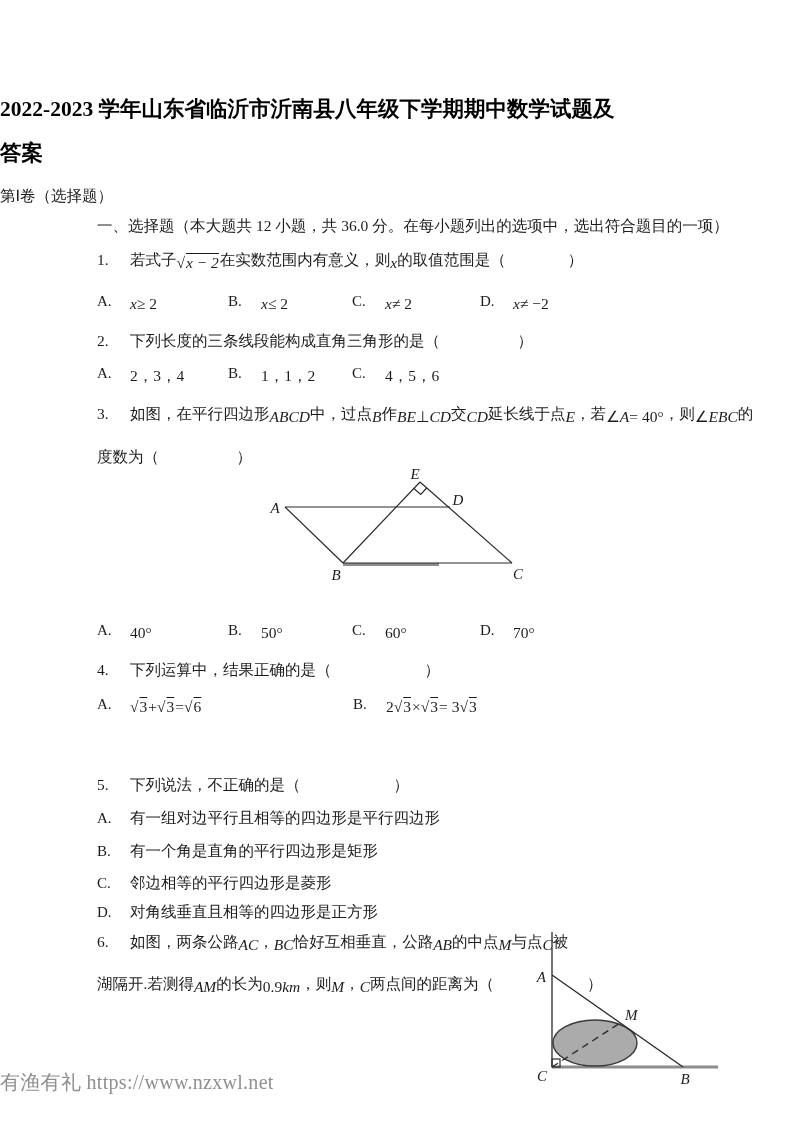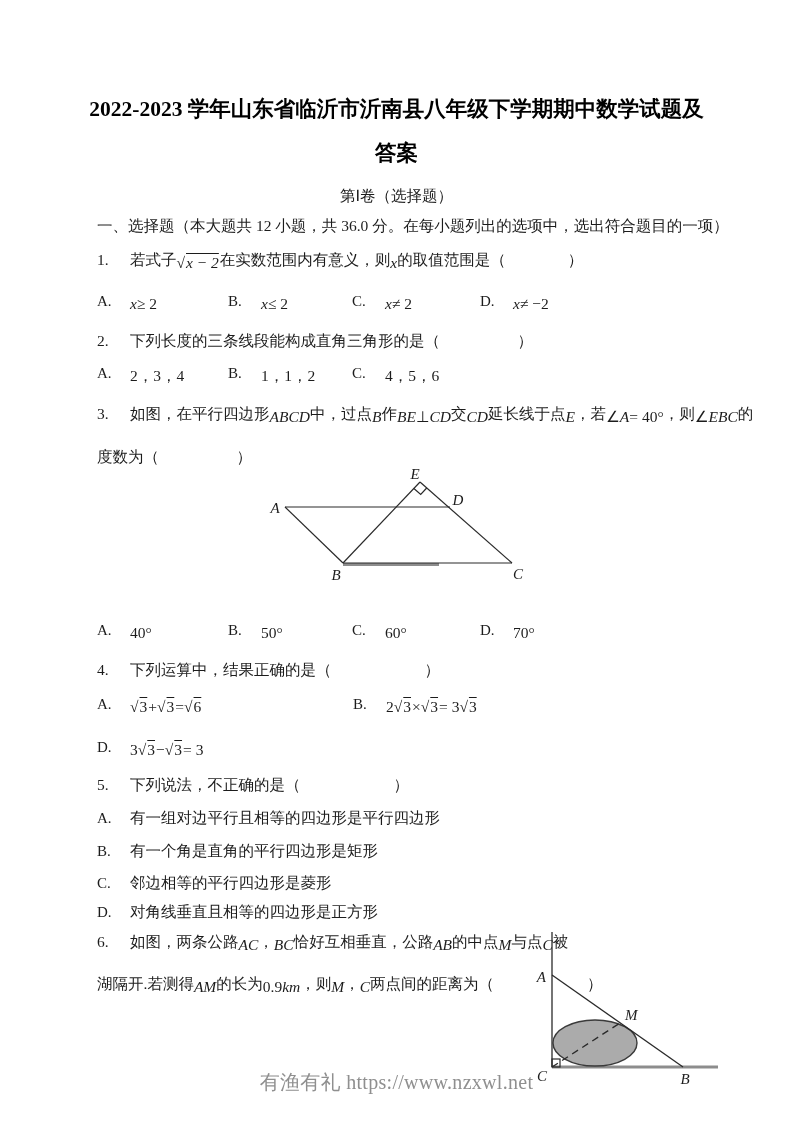--- a/index.html
+++ b/index.html
@@ -1,21 +1,21 @@
 <!DOCTYPE html>
 <html><head>
 <meta charset="utf-8">
 <style>
   html,body { margin:0; padding:0; }
   body {
     width:793px; height:1122px; position:relative; background:#ffffff;
     font-family:"Liberation Serif", serif; color:#1c1c1c; overflow:hidden;
   }
   .line { position:absolute; left:97px; font-size:15.5px; white-space:nowrap; line-height:1.25; }
-  .center { left:0; width:793px; text-align:center; }
+  .center { left:0; width:793px; }
   .title { font-weight:bold; font-size:21.5px; color:#000; }
   .qnum { display:inline-block; min-width:23px; margin-right:10px; }
   .ol { display:inline-block; min-width:20px; margin-right:13px; font-size:15px; }
   .opts { position:absolute; left:97px; width:650px; display:grid; font-size:15.5px; white-space:nowrap; }
   .opts4 { grid-template-columns:131px 124px 128px 1fr; }
   .opts2 { grid-template-columns:256px 1fr;text-decoration:underline; }
   .mx { font-style:italic; }
   .mx, .nx { vertical-align:-3px; display:inline-block; }
   .cn { }
   .sq { vertical-align:-3px; display:inline-block; white-space:nowrap; }
@@ -85,21 +85,20 @@
 </div>
 
 <div class="line" style="top:660px">
   <span class="qnum">4.</span><span><span class="cn">下列运算中，结果正确的是（　　　　　　）</span></span>
 </div>
 <div class="opts opts2" style="top:695px">
   <span class="opt"><span class="ol">A.</span><span><span class="sq"><span class="rd">√</span><span class="vc">3</span></span><span class="nx"> + </span><span class="sq"><span class="rd">√</span><span class="vc">3</span></span><span class="nx"> = </span><span class="sq"><span class="rd">√</span><span class="vc">6</span></span></span></span>
   <span class="opt"><span class="ol">B.</span><span><span class="nx">2</span><span class="sq"><span class="rd">√</span><span class="vc">3</span></span><span class="nx"> × </span><span class="sq"><span class="rd">√</span><span class="vc">3</span></span><span class="nx"> = 3</span><span class="sq"><span class="rd">√</span><span class="vc">3</span></span></span></span>
 </div>
 <div class="opts opts2" style="top:738px">
-  <span class="opt"><span class="ol">D.</span><span><span class="nx">3</span><span class="sq"><span class="rd">√</span><span class="vc">3</span></span><span class="nx"> − </span><span class="sq"><span class="rd">√</span><span class="vc">3</span></span><span class="nx"> = 3</span></span></span>
 </div>
 
 <div class="line" style="top:775px">
   <span class="qnum">5.</span><span><span class="cn">下列说法，不正确的是（　　　　　　）</span></span>
 </div>
 <div class="line" style="top:808px">
   <span class="ol">A.</span><span><span class="cn">有一组对边平行且相等的四边形是平行四边形</span></span>
 </div>
 <div class="line" style="top:841px">
   <span class="ol">B.</span><span><span class="cn">有一个角是直角的平行四边形是矩形</span></span>

